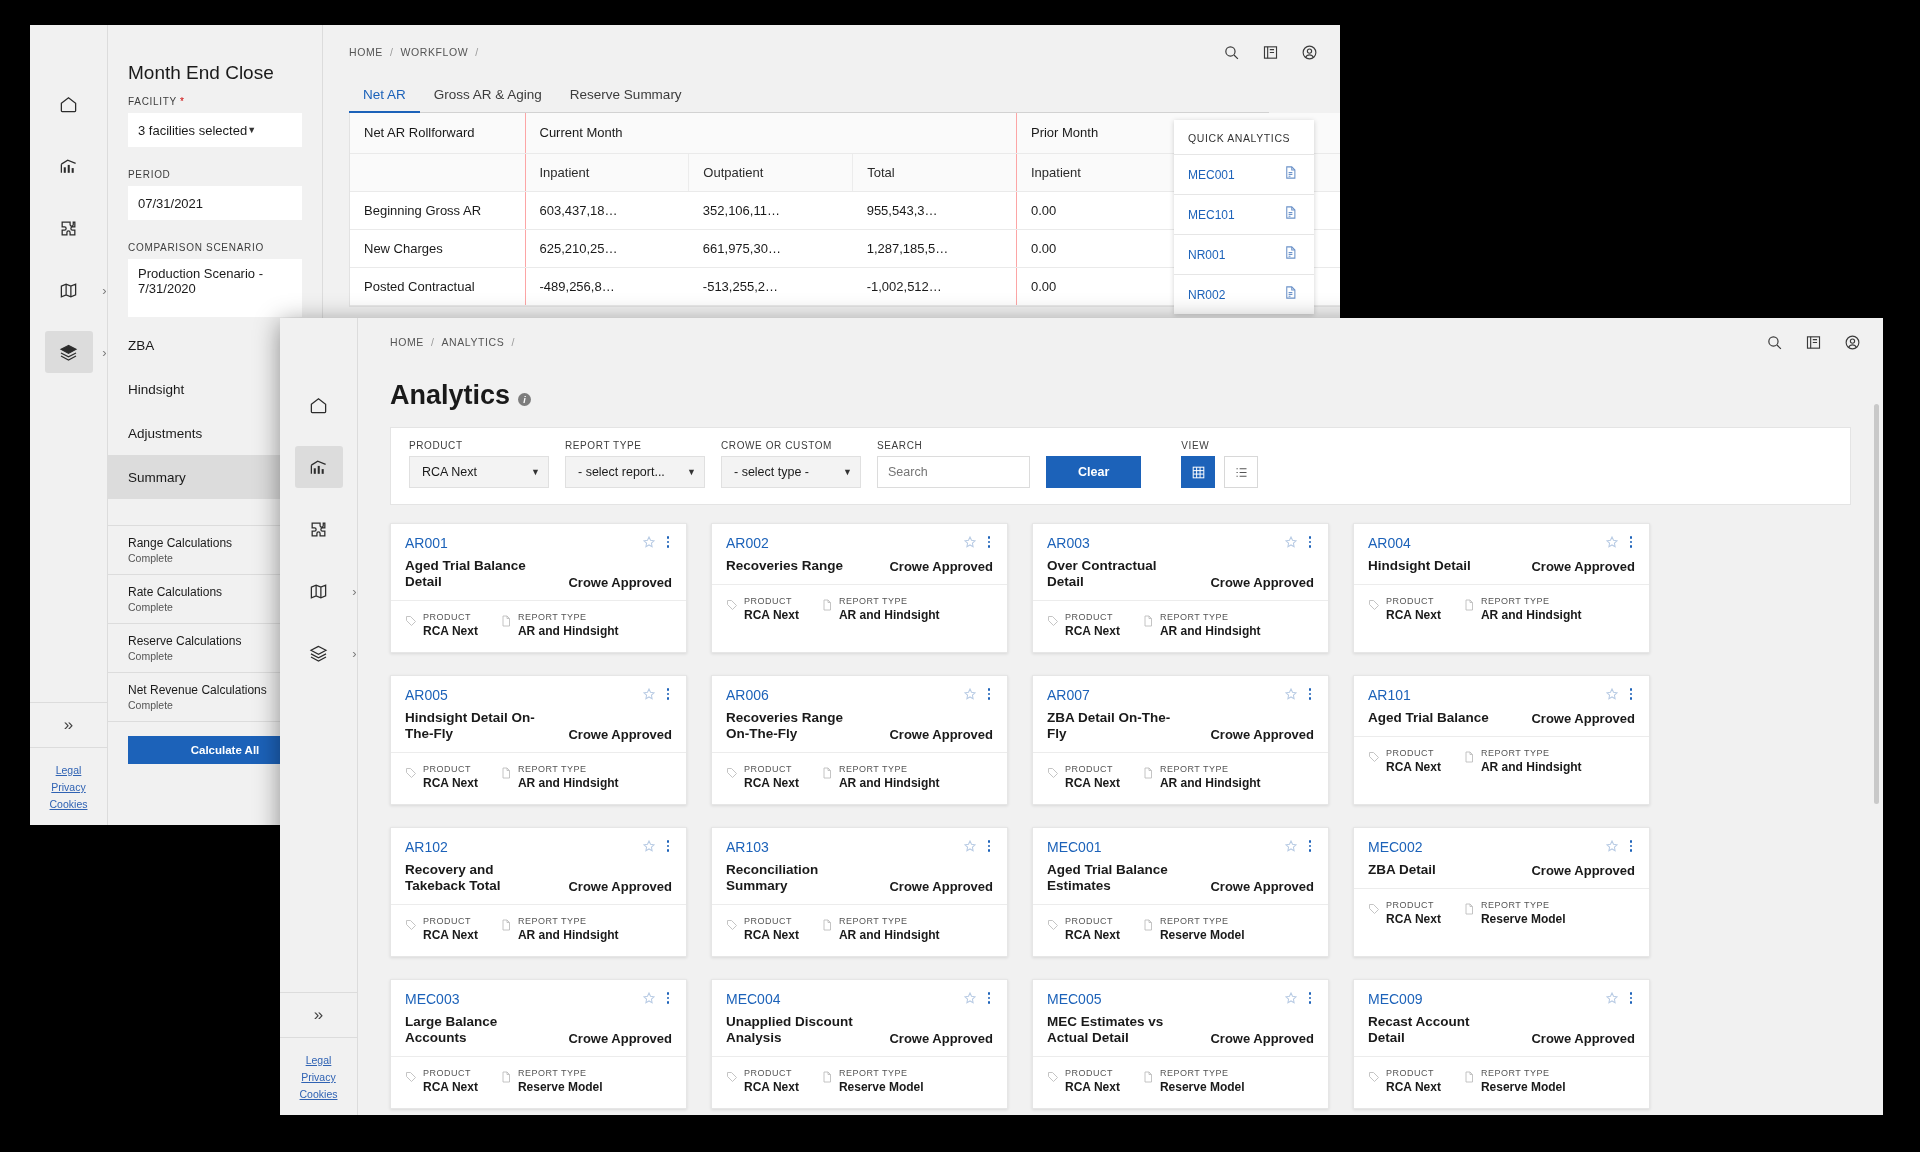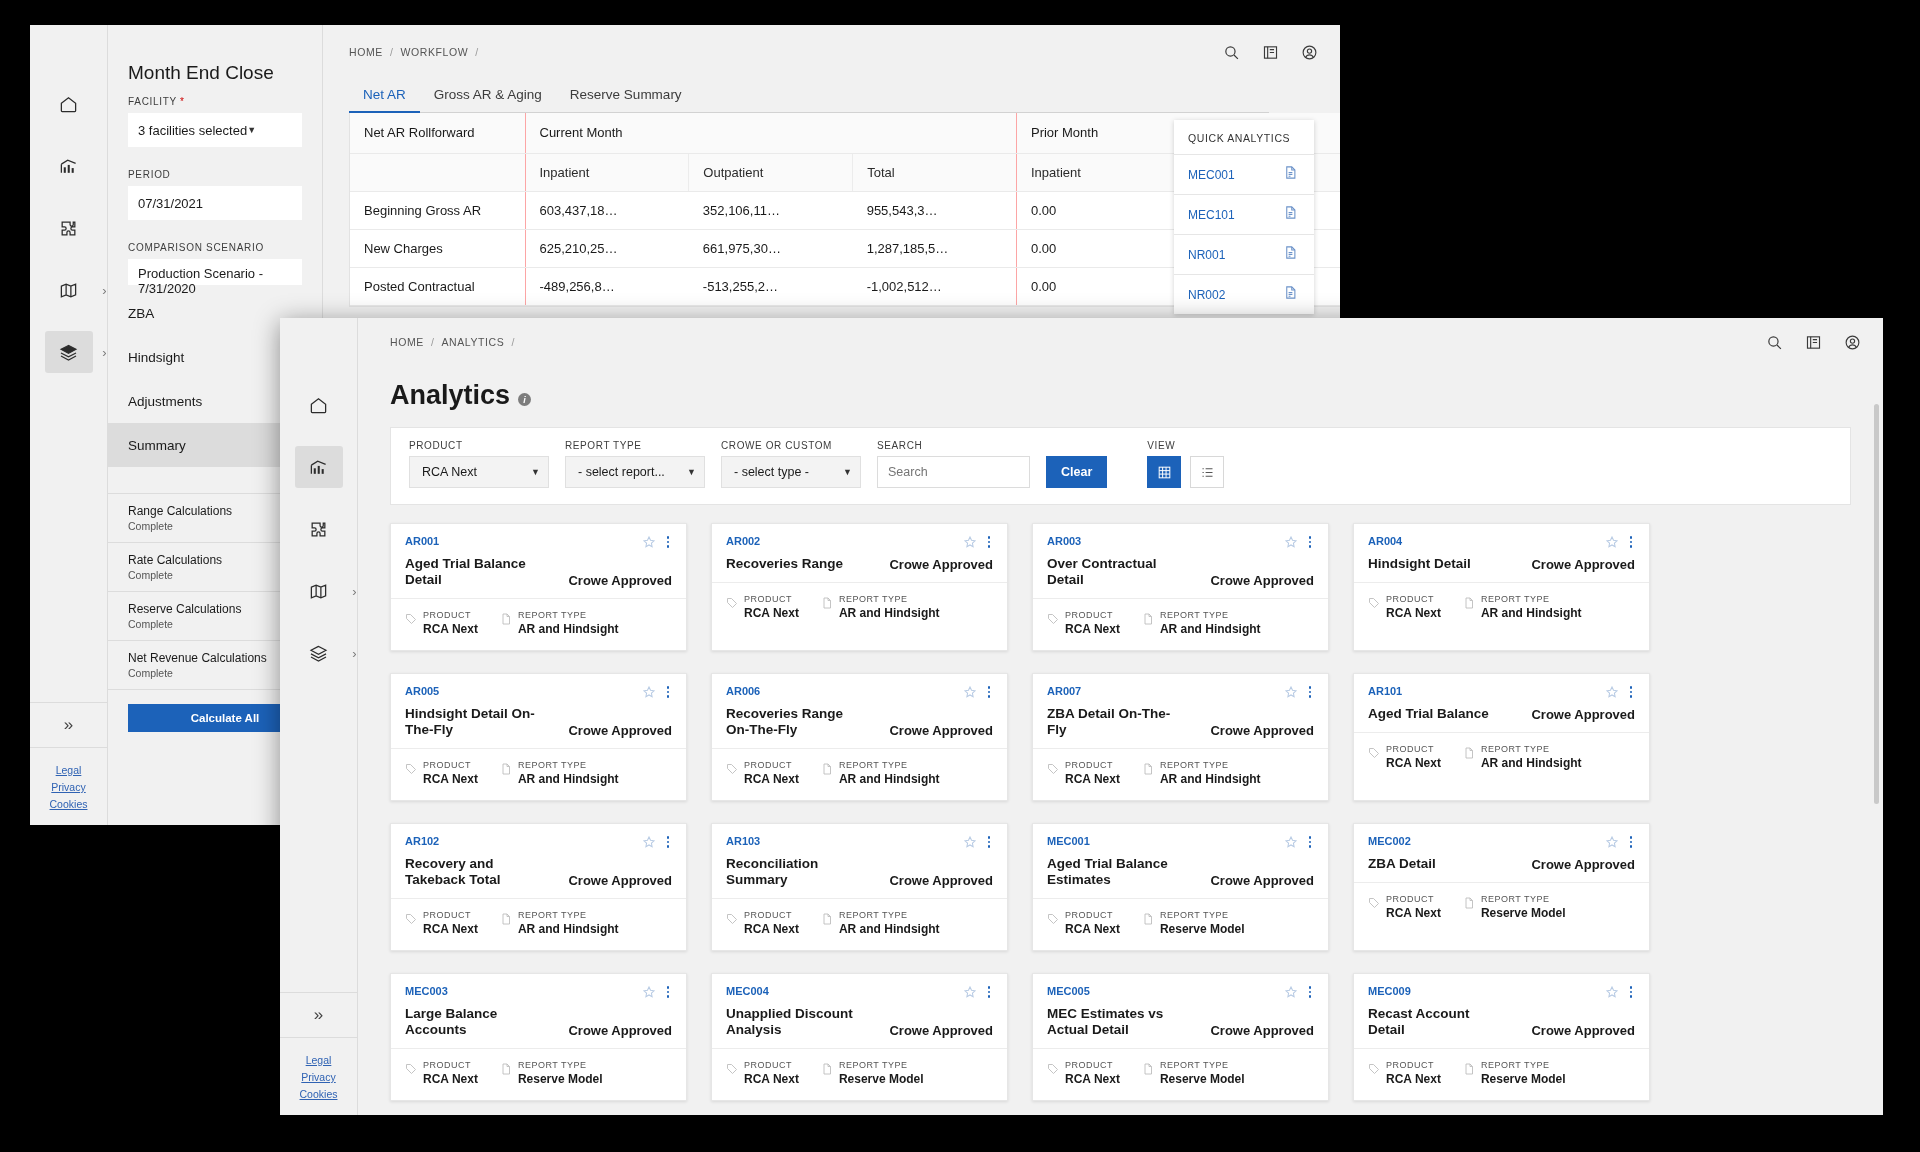--- a/index.html
+++ b/index.html
@@ -61,21 +61,21 @@
   .fld { padding: 0 20px; }
   .fld-lbl {
     font-size: 10px; letter-spacing: .7px; color: #3d3d3d; margin-bottom: 6px;
   }
   .fld-lbl .req { color: #c00; margin-left: 3px; }
   .fld-box {
     background: #fff; border: none; height: 34px; display: flex;
     align-items: center; padding: 0 8px 0 10px; font-size: 13px; color: #1a1a1a;
     justify-content: flex-start;
   }
-  .fld-box.tall { height: 26px; line-height: 15px; display: block; padding-top: 7px; }
+  .fld-box.tall { height: 58px; line-height: 15px; display: block; padding-top: 7px; }
   .caret { font-size: 9px; color: #333; }
   .panel-gap { height: 22px; }
 
   .nav-list { padding-top: 6px; }
   .nav-item {
     height: 44px; display: flex; align-items: center; padding-left: 20px;
     font-size: 13.5px; color: #1a1a1a;
   }
   .nav-item.sel { background: #dcdcdc; }
 
@@ -157,39 +157,39 @@
     width: 140px; height: 32px; background: #f3f3f3; border: 1px solid #e0e0e0;
     display: flex; align-items: center; justify-content: space-between;
     padding: 0 8px 0 12px; font-size: 12.5px; color: #1a1a1a;
   }
   .srch-box {
     width: 153px; height: 32px; background: #fff; border: 1px solid #dcdcdc;
     display: flex; align-items: center; padding: 0 10px; font-size: 12.5px; color: #707070;
   }
   .clear-btn {
     height: 32px; background: #1c62b9; color: #fff; border: none; font-size: 12.5px;
-    font-weight: bold; padding: 0 15px; font-family: "Liberation Sans", sans-serif;
+    font-weight: bold; padding: 0 32px; font-family: "Liberation Sans", sans-serif;
   }
   .viewgrp { margin-left: 24px; }
   .view-btns { display: flex; gap: 9px; }
   .vbtn {
     width: 34px; height: 32px; display: flex; align-items: center; justify-content: center;
     border: 1px solid #d8d8d8; background: #fff; color: #555;
   }
   .vbtn.sel { background: #1c62b9; border-color: #1c62b9; color: #fff; }
 
   .cardsarea { flex: 1; overflow: hidden; padding: 18px 32px 0; }
   .cardrow { display: flex; gap: 24px; margin-bottom: 22px; }
   .rcard {
     width: 297px; background: #fff; border: 1px solid #e6e6e6;
     box-shadow: 0 1px 3px rgba(0,0,0,.10);
   }
   .rcard-top { padding: 11px 14px 10px; border-bottom: 1px solid #ececec; }
   .rcard-hd { display: flex; align-items: flex-start; justify-content: space-between; }
-  .rcard-code { font-size: 11px; color: #1c62b9; font-weight: bold; }
+  .rcard-code { font-size: 14px; color: #1c62b9; font-weight: normal; }
   .rcard-actions { display: flex; align-items: center; gap: 8px; }
   .star svg { display: block; }
   .kebab { display: flex; flex-direction: column; gap: 2px; padding: 1px 3px; }
   .kebab i { width: 2.5px; height: 2.5px; background: #1c62b9; border-radius: 50%; display: block; }
   .rcard-body {
     display: flex; align-items: flex-end; justify-content: space-between;
     margin-top: 7px; gap: 8px;
   }
   .rcard-name {
     font-size: 13.5px; font-weight: bold; color: #1a1a1a; line-height: 16px; max-width: 138px;

